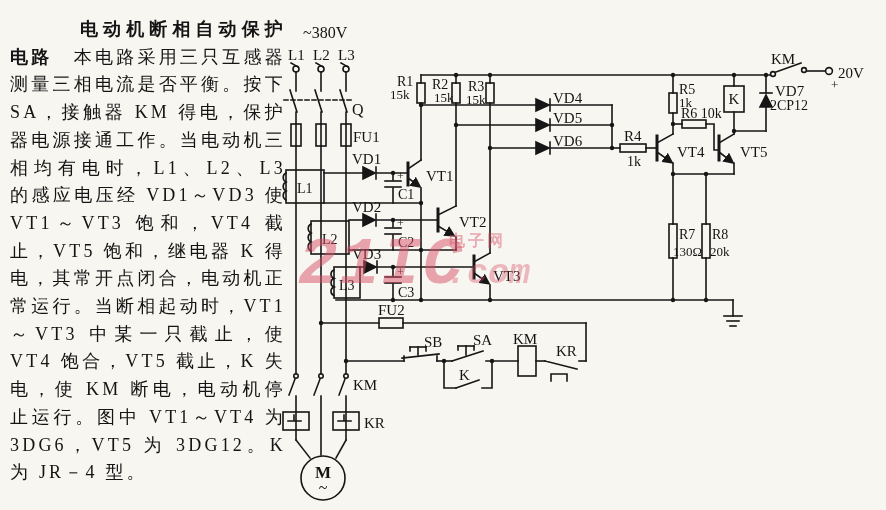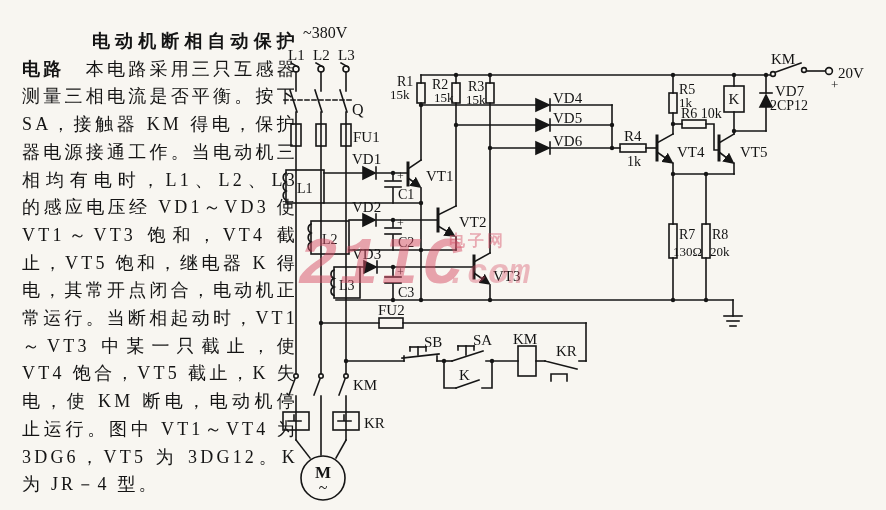--- a/index.html
+++ b/index.html
@@ -4,21 +4,21 @@
 <style>
   html,body{margin:0;padding:0;}
   body{
     width:886px;height:510px;position:relative;overflow:hidden;
     background:#f8f6f1;
     font-family:"Liberation Serif","DejaVu Serif",serif;
   }
   #desc{
     position:absolute;left:6px;top:12px;width:276px;
     font-size:18px;line-height:27.7px;letter-spacing:3.2px;
-    text-align:justify;text-indent:70px;color:#141414;margin:16px;
+    text-align:justify;text-indent:70px;color:#141414;margin:4px;
     font-weight:500;
   }
   #desc b{font-weight:bold;}
   svg text{font-family:"Liberation Serif","DejaVu Serif",serif;fill:#141414;}
   .wm{position:absolute;font-family:Liberation Mono, monospace;
       font-weight:bold;pointer-events:none;}
   #wm-brand{left:298px;top:228px;font-size:66px;font-style:italic;
       color:rgba(213,78,102,0.50);letter-spacing:2px;}
   #wm-site{left:449px;top:231px;font-size:16px;color:rgba(213,78,102,0.46);letter-spacing:3px;}
   #wm-suffix{left:446px;top:254px;font-size:35px;font-style:italic;color:rgba(213,78,102,0.38);text-align:center;}

